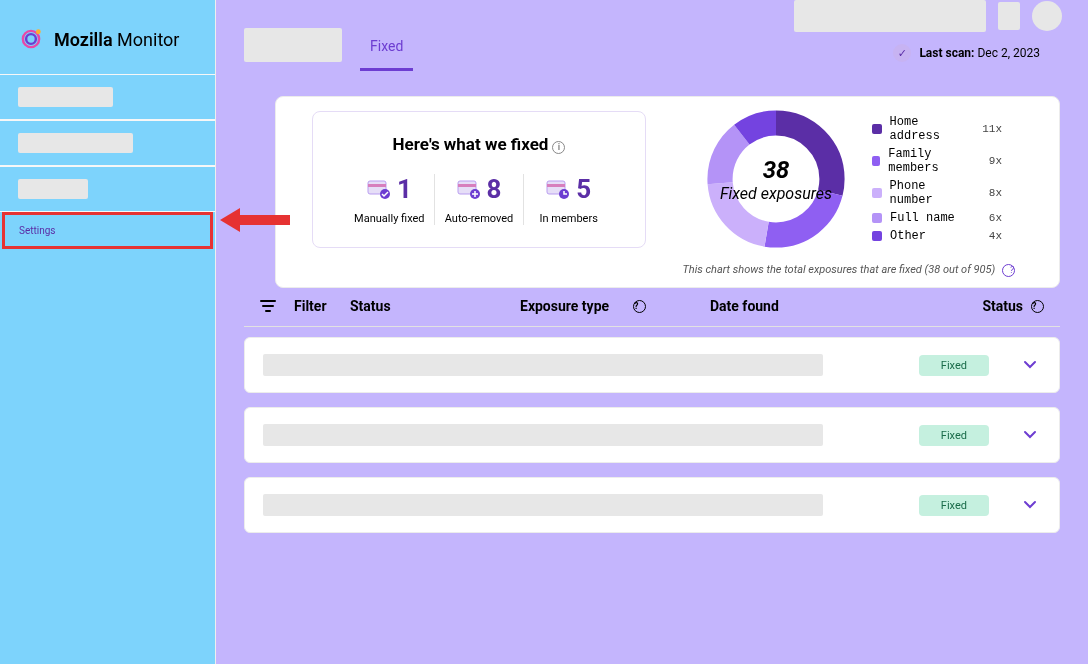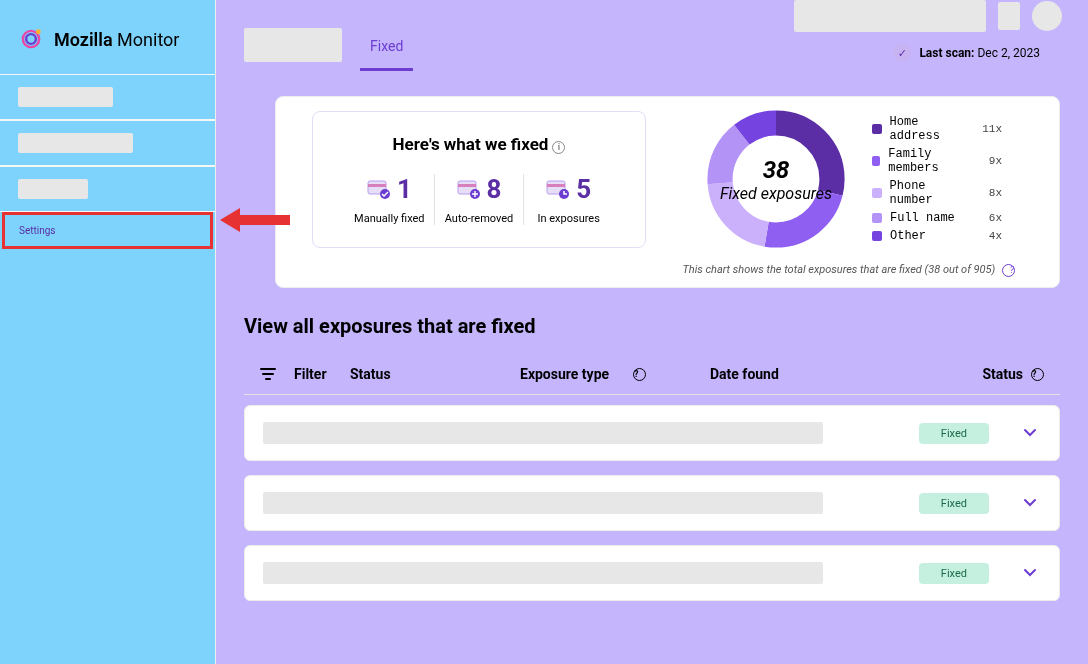--- a/index.html
+++ b/index.html
@@ -149,21 +149,21 @@
                 <div class="stat">
                   <div class="stat-top">
                     <svg class="stat-icon" viewBox="0 0 24 20">
                         <rect x="1" y="2" width="18" height="13" rx="2" fill="#e6def7" stroke="#b99df0"></rect>
                         <rect x="1" y="5" width="18" height="3" fill="#d77fbd"></rect>
                         <circle cx="18" cy="15" r="5" fill="#6d3dd1"></circle>
                         <path d="M18 12 v3 h3" stroke="#fff" stroke-width="1.5" fill="none"></path>
                       </svg>
                     <span class="stat-num">5</span>
                   </div>
-                  <div class="stat-label">In exposures</div>
+                  <div class="stat-label">In members</div>
                 </div>
               </div>
             </div>
 
             <div class="donut-wrap">
               <div class="donut-container">
                 <svg width="140" height="140" viewBox="0 0 100 100">
 
                   <circle cx="50" cy="50" r="40" fill="none" stroke="#5b2ea6" stroke-width="18" stroke-dasharray="72.7 251" transform="rotate(-90 50 50)"></circle>
                   <circle cx="50" cy="50" r="40" fill="none" stroke="#8f5ff2" stroke-width="18" stroke-dasharray="59.5 251" stroke-dashoffset="-72.7" transform="rotate(-90 50 50)"></circle>
@@ -204,21 +204,20 @@
                   </div>
               </div>
             </div>
           </div>
           <div class="chart-caption">
             <span>This chart shows the total exposures that are fixed (38 out of 905)</span> <span class="info-circle">?</span>
           </div>
         </div>
       </section>
 
-      <h2 class="list-title">View all exposures that are fixed</h2>
 
       <div class="table-header">
         <div class="th-filter">
           <svg width="16" height="12" viewBox="0 0 16 12">
               <path d="M1 1 h14 M3 6 h10 M6 11 h4" stroke="#000" stroke-width="2" stroke-linecap="round"></path>
             </svg>
           <span>Filter</span>
         </div>
         <div class="th-company">Status</div>
         <div class="th-type">

